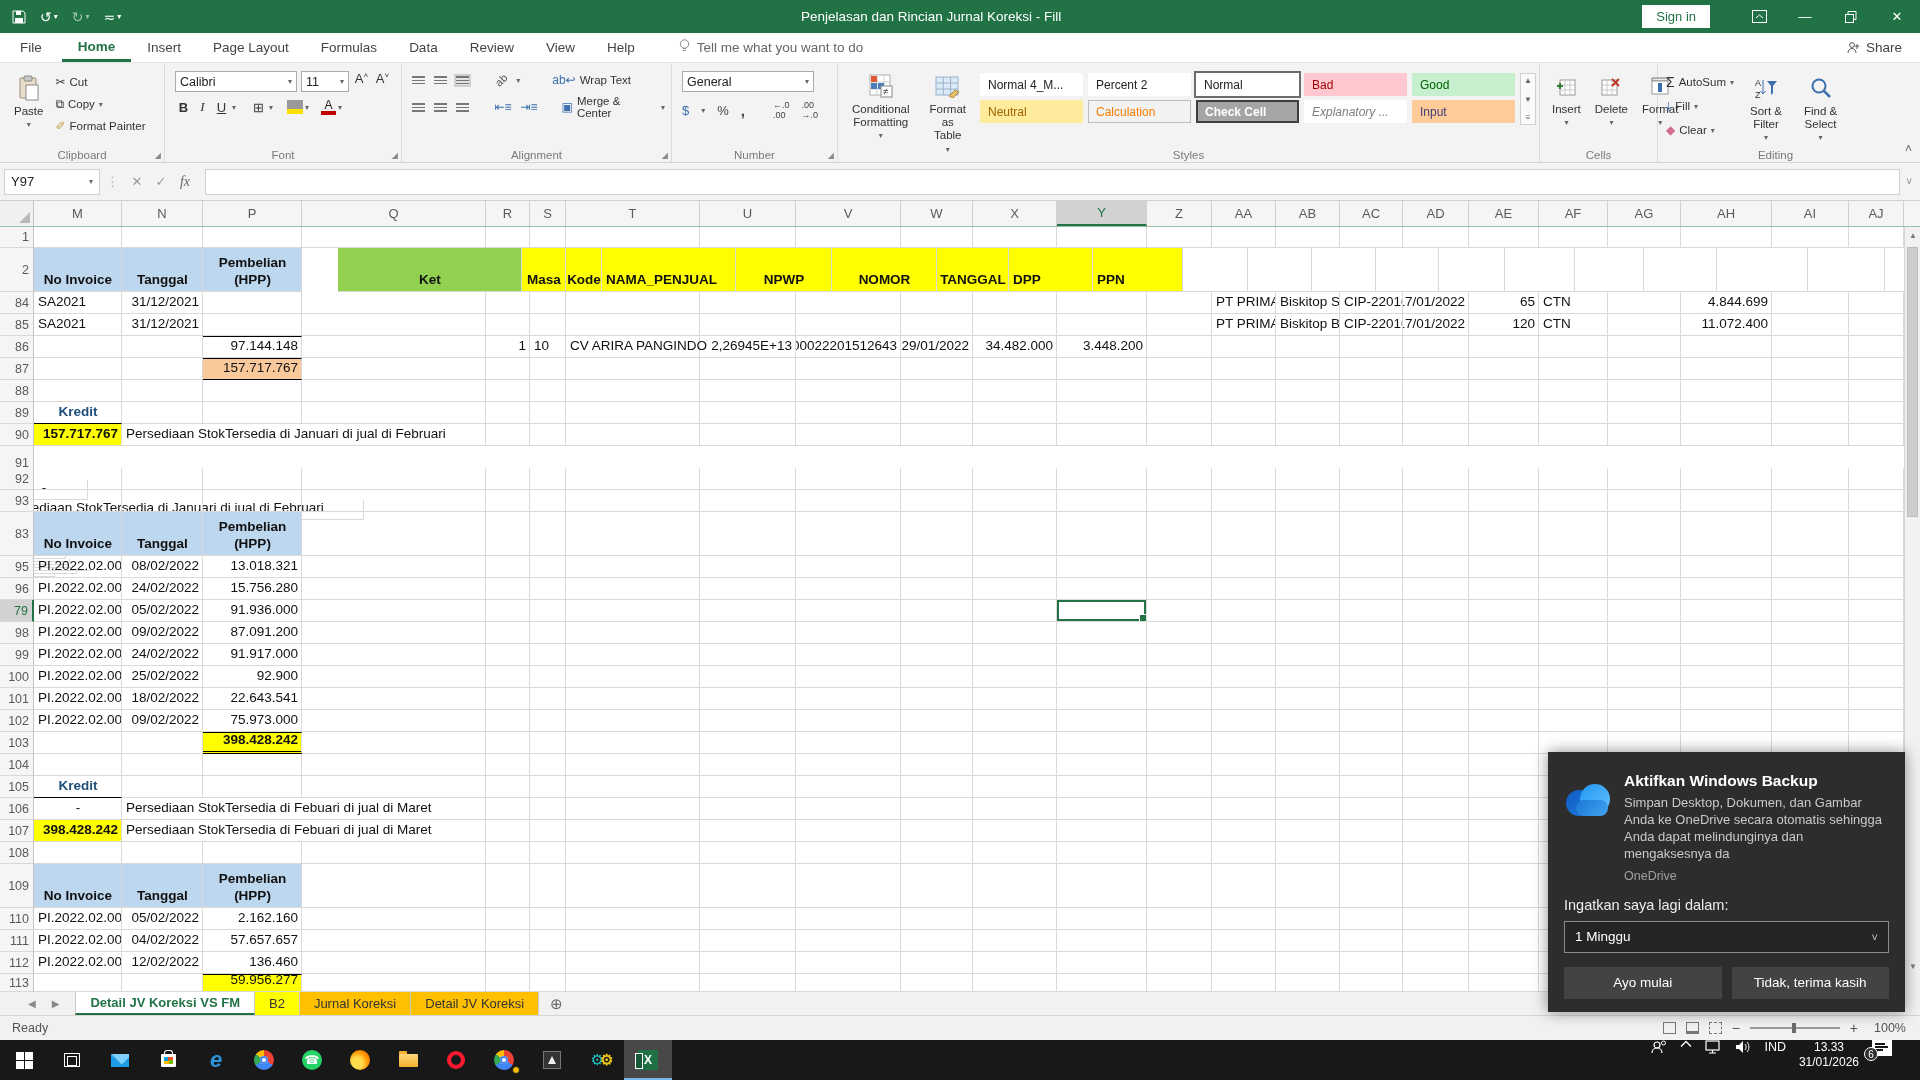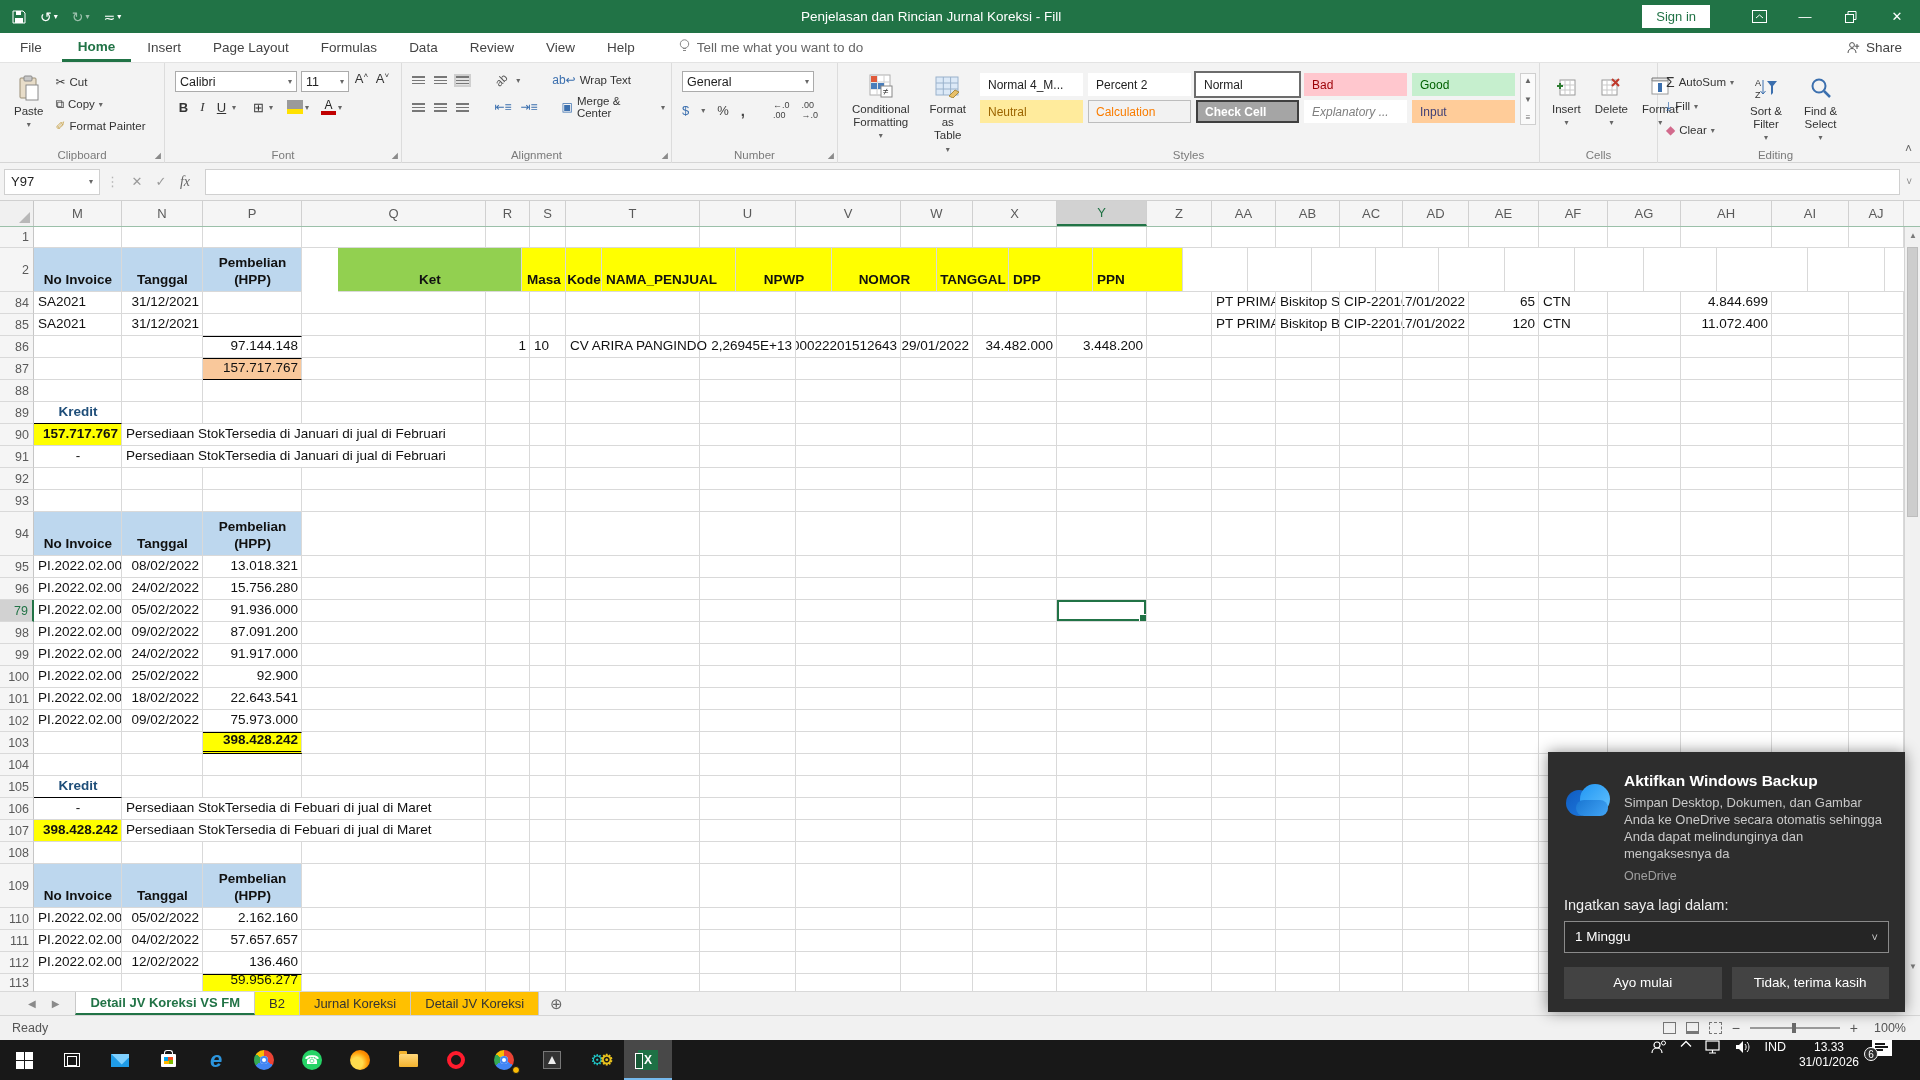--- a/index.html
+++ b/index.html
@@ -775,21 +775,21 @@
         <div class="c" style="width: 64px;"></div>
         <div class="c" style="width: 63px;"></div>
         <div class="c" style="width: 66px;"></div>
         <div class="c" style="width: 70px;"></div>
         <div class="c" style="width: 69px;"></div>
         <div class="c" style="width: 73px;"></div>
         <div class="c" style="width: 91px;"></div>
         <div class="c" style="width: 77px;"></div>
         <div class="c" style="width: 55px;"></div>
       </div>
-      <div class="grow" style="height: 22px;">
+      <div class="grow" style="height: 22px; flex-direction: column;">
         <div class="gut" style="height: 22px;">91</div>
         <div class="c t-c" style="width: 88px;">-</div>
         <div class="c" style="width: 364px;">Persediaan StokTersedia di Januari di jual di Februari</div>
         <div class="c" style="width: 44px;"></div>
         <div class="c" style="width: 36px;"></div>
         <div class="c" style="width: 134px;"></div>
         <div class="c" style="width: 96px;"></div>
         <div class="c" style="width: 105px;"></div>
         <div class="c" style="width: 72px;"></div>
         <div class="c" style="width: 84px;"></div>
@@ -852,21 +852,21 @@
         <div class="c" style="width: 63px;"></div>
         <div class="c" style="width: 66px;"></div>
         <div class="c" style="width: 70px;"></div>
         <div class="c" style="width: 69px;"></div>
         <div class="c" style="width: 73px;"></div>
         <div class="c" style="width: 91px;"></div>
         <div class="c" style="width: 77px;"></div>
         <div class="c" style="width: 55px;"></div>
       </div>
       <div class="grow" style="height: 44px;">
-        <div class="gut" style="height: 44px;">94</div>
+        <div class="gut" style="height: 44px;">83</div>
         <div class="c t-hb" style="width: 88px;">No Invoice</div>
         <div class="c t-hb" style="width: 81px;">Tanggal</div>
         <div class="c t-hb" style="width: 99px;">Pembelian
 (HPP)</div>
         <div class="c" style="width: 184px;"></div>
         <div class="c" style="width: 44px;"></div>
         <div class="c" style="width: 36px;"></div>
         <div class="c" style="width: 134px;"></div>
         <div class="c" style="width: 96px;"></div>
         <div class="c" style="width: 105px;"></div>

